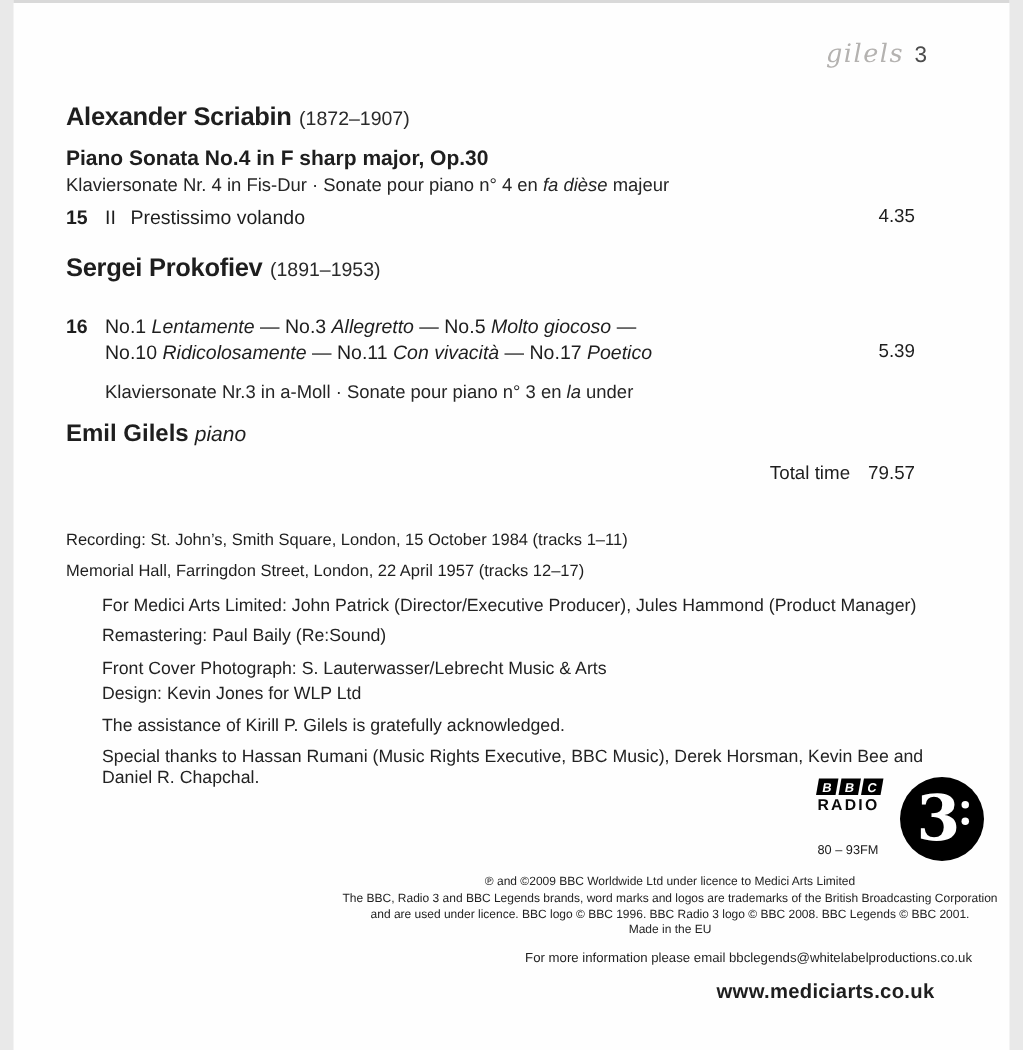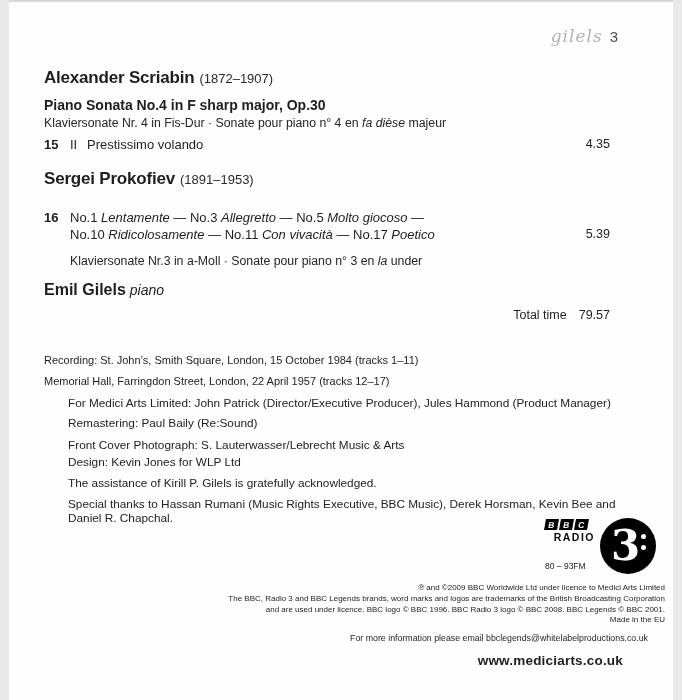--- a/index.html
+++ b/index.html
@@ -51,29 +51,29 @@
   .c3{margin-top:8px !important;}
   .c4{margin-top:2px !important;}
   .c5{margin-top:7px !important;}
   .c6{margin-top:6px !important;}
   
   .bbc{position:absolute;top:517px;left:536px;display:flex;}
   .bbc-left{width:50px;}
   .bbc-blocks{display:flex;gap:2px;}
   .bbc-block{width:13px;height:11px;background:#000;color:#fff;font-size:8.5px;font-weight:bold;
              display:flex;align-items:center;justify-content:center;transform:skewX(-10deg);}
-  .bbc-radio{font-size:10.5px;font-weight:bold;letter-spacing:1.5px;margin-top:1px;color:#0a0a0a;text-align:right;}
+  .bbc-radio{font-size:10.5px;font-weight:bold;letter-spacing:1.5px;margin-top:1px;color:#0a0a0a;}
   .bbc-freq{font-size:8.5px;margin-top:18px;color:#1a1a1a;white-space:nowrap;}
   .bbc-circle{position:relative;width:56px;height:56px;background:#000;border-radius:50%;margin-left:5px;margin-top:-1px;flex:0 0 auto;}
   .bbc-three{position:absolute;left:11px;top:1px;color:#fff;font-family:"DejaVu Serif",serif;font-weight:bold;font-size:42px;line-height:54px;}
   .bbc-dot{position:absolute;width:5px;height:5px;background:#fff;border-radius:50%;left:41px;}
   .bbc-dot.d1{top:16px;}
   .bbc-dot.d2{top:27px;}
   
-  .legal{position:absolute;top:581px;right:8px;text-align:right;font-size:8px;line-height:10.8px;color:#232323;}
+  .legal{position:absolute;top:581px;right:8px;text-align:center;font-size:8px;line-height:10.8px;color:#232323;}
   .email{position:absolute;top:631px;right:25px;font-size:8.8px;color:#1f1f1f;}
   .website{position:absolute;top:651px;right:50px;font-size:13.5px;font-weight:bold;letter-spacing:0.2px;}
 </style>
 </head>
 <body>
 
 <div class="page">
 
   <div class="brand">
     <span class="booklet">gilels</span>

